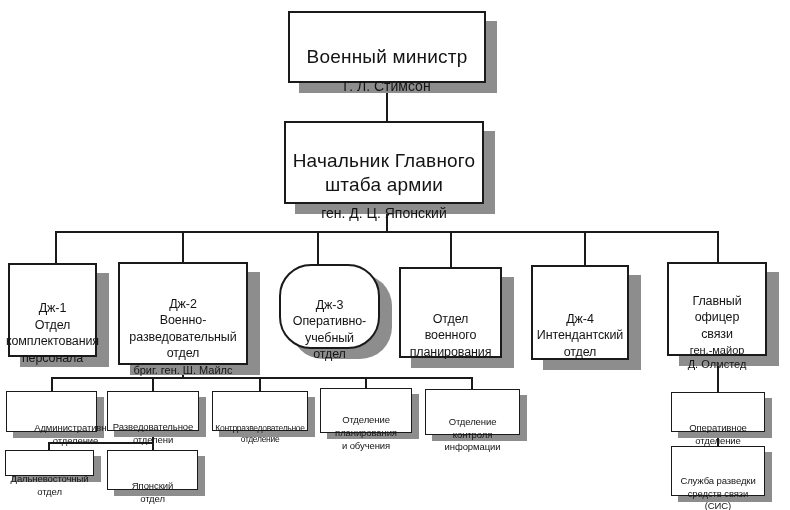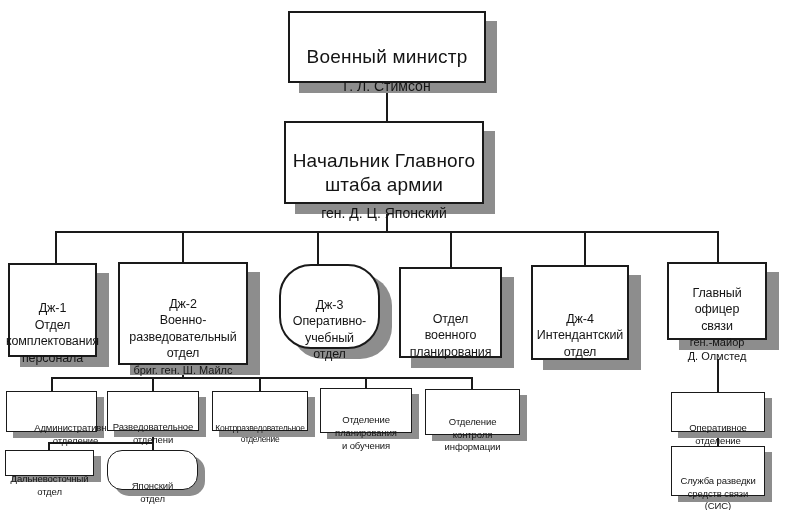--- a/index.html
+++ b/index.html
@@ -114,21 +114,21 @@
 военного
 планирования</div>
   </div>
 
   <div class="node mid" style="left:531px;top:265px;width:98px;height:95px;">
     <div class="title">Дж-4
 Интендантский
 отдел</div>
   </div>
 
-  <div class="node mid" style="left:667px;top:262px;width:100px;height:78px;">
+  <div class="node mid" style="left:667px;top:262px;width:100px;height:94px;">
     <div class="title">Главный
 офицер
 связи</div>
     <div class="sub">ген.-майор
 Д. Олмстед</div>
   </div>
 
   <div class="node small" style="left:6px;top:391px;width:91px;height:41px;padding-left:48px;">
     <div class="title">Административное
 отделение</div>
@@ -165,18 +165,18 @@
     <div class="title">Служба разведки
 средств связи
 (СИС)</div>
   </div>
 
   <div class="node small" style="left:5px;top:450px;width:89px;height:26px;">
     <div class="title">Дальневосточный
 отдел</div>
   </div>
 
-  <div class="node small" style="left:107px;top:450px;width:91px;height:40px;border-radius:15px;">
+  <div class="node small" style="left:107px;top:450px;width:91px;height:40px;">
     <div class="title">Японский
 отдел</div>
   </div>
 
 </div>
 
 </body></html>

